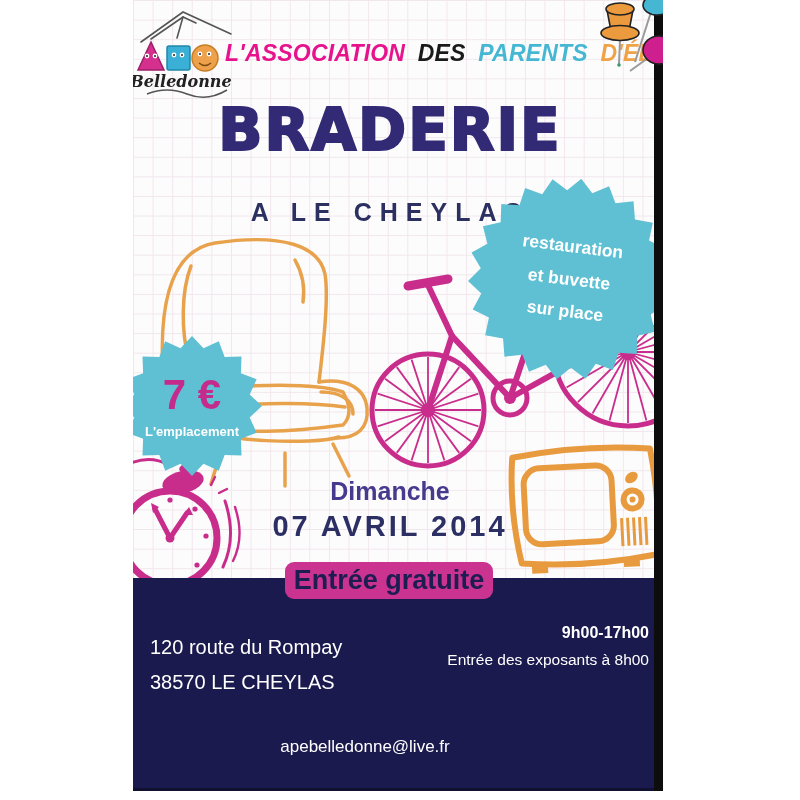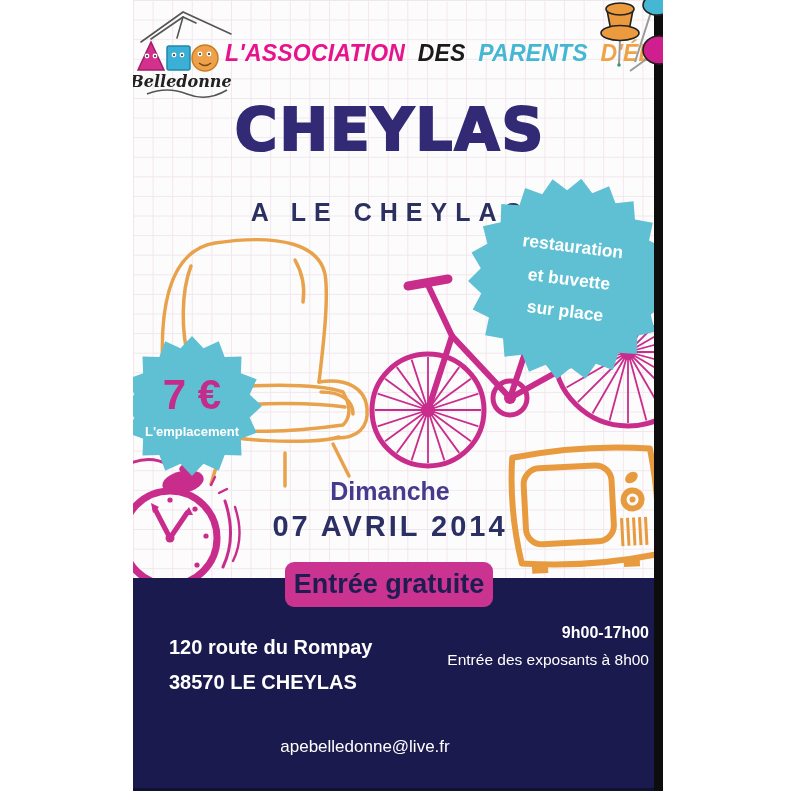--- a/index.html
+++ b/index.html
@@ -48,26 +48,26 @@
   .wheel-svg{left:412px;top:272px;width:160px;height:165px;}
   .clock-svg{left:-8px;top:453px;width:132px;height:132px;}
   .tv-svg{left:368px;top:438px;width:168px;height:142px;transform:rotate(-3deg);z-index:2;}
   .stroke-orange{stroke:#e8a24c;fill:none;stroke-width:3.5;stroke-linecap:round;stroke-linejoin:round;}
   .stroke-orange-thick{stroke:#e89a3e;fill:none;stroke-width:6;stroke-linecap:round;stroke-linejoin:round;}
   .stroke-pink{stroke:#c92d8c;fill:none;stroke-linecap:round;stroke-linejoin:round;}
   .fill-pink{fill:#c92d8c;}
   g[data-spokes] line{stroke:#c92d8c;stroke-width:1.8;}
 
   
-  .banner{position:absolute;left:152px;top:562px;width:208px;height:45px;background:#cb3390;
+  .banner{position:absolute;left:152px;top:562px;width:208px;height:37px;background:#cb3390;
     border-radius:9px;color:#1d1d52;font-size:27px;font-weight:bold;display:flex;align-items:center;
     justify-content:center;z-index:5;}
   .footer{position:absolute;left:0;right:0;top:578px;bottom:0;background:#1a1a4e;z-index:4;
     border-bottom:3px solid #101030;color:#fff;}
-  .address{position:absolute;left:17px;top:52px;font-size:20px;font-weight:700;line-height:1.75;margin-left:19px;}
+  .address{position:absolute;left:17px;top:52px;font-size:20px;font-weight:400;line-height:1.75;}
   .hours{position:absolute;right:14px;top:46px;text-align:right;}
   .hours .hours-main{font-size:16px;font-weight:600;}
   .hours .hours-note{font-size:15.5px;margin-top:9px;}
   .contact{position:absolute;left:0;top:148px;width:430px;text-align:center;}
   .contact .contact-label{font-size:18px;font-weight:500;}
   .contact .contact-email{font-size:17px;margin-top:11px;padding-left:34px;}
 </style>
 </head>
 <body>
 
@@ -126,21 +126,21 @@
       <g>
         <line x1="58" y1="12" x2="42" y2="62" stroke="#9a9a9a" stroke-width="2"></line>
         <ellipse cx="64" cy="5" rx="14" ry="10" fill="#45b7d3" stroke="#222" stroke-width="1.6"></ellipse>
       </g>
       <g>
         <line x1="55" y1="58" x2="37" y2="71" stroke="#9a9a9a" stroke-width="2"></line>
         <ellipse cx="66" cy="50" rx="16" ry="14" fill="#cf1f8e" stroke="#222" stroke-width="1.6"></ellipse>
       </g>
     </svg>
 
-    <h1 class="center-col title" style="margin:0;position:absolute;">CHEYLAS</h1>
+    <h1 class="center-col title" style="margin:0;position:absolute;">BRADERIE</h1>
     <h2 class="center-col subtitle" style="margin:0;position:absolute;">A LE CHEYLAS</h2>
 
     <svg class="illus armchair-svg" viewBox="0 0 258 258">
       <g class="stroke-orange">
         <path d="M30,168 C20,70 38,20 80,13 C148,3 184,16 190,44 C194,68 188,118 184,152"></path>
         <path d="M30,168 C52,158 64,144 62,122"></path>
         <path d="M56,36 C46,62 46,102 54,130"></path>
         <path d="M160,30 C168,44 170,58 168,72"></path>
         <path d="M184,152 C212,148 230,158 232,178 C234,198 222,208 202,208"></path>
         <path d="M186,162 C206,162 218,170 218,184"></path>

